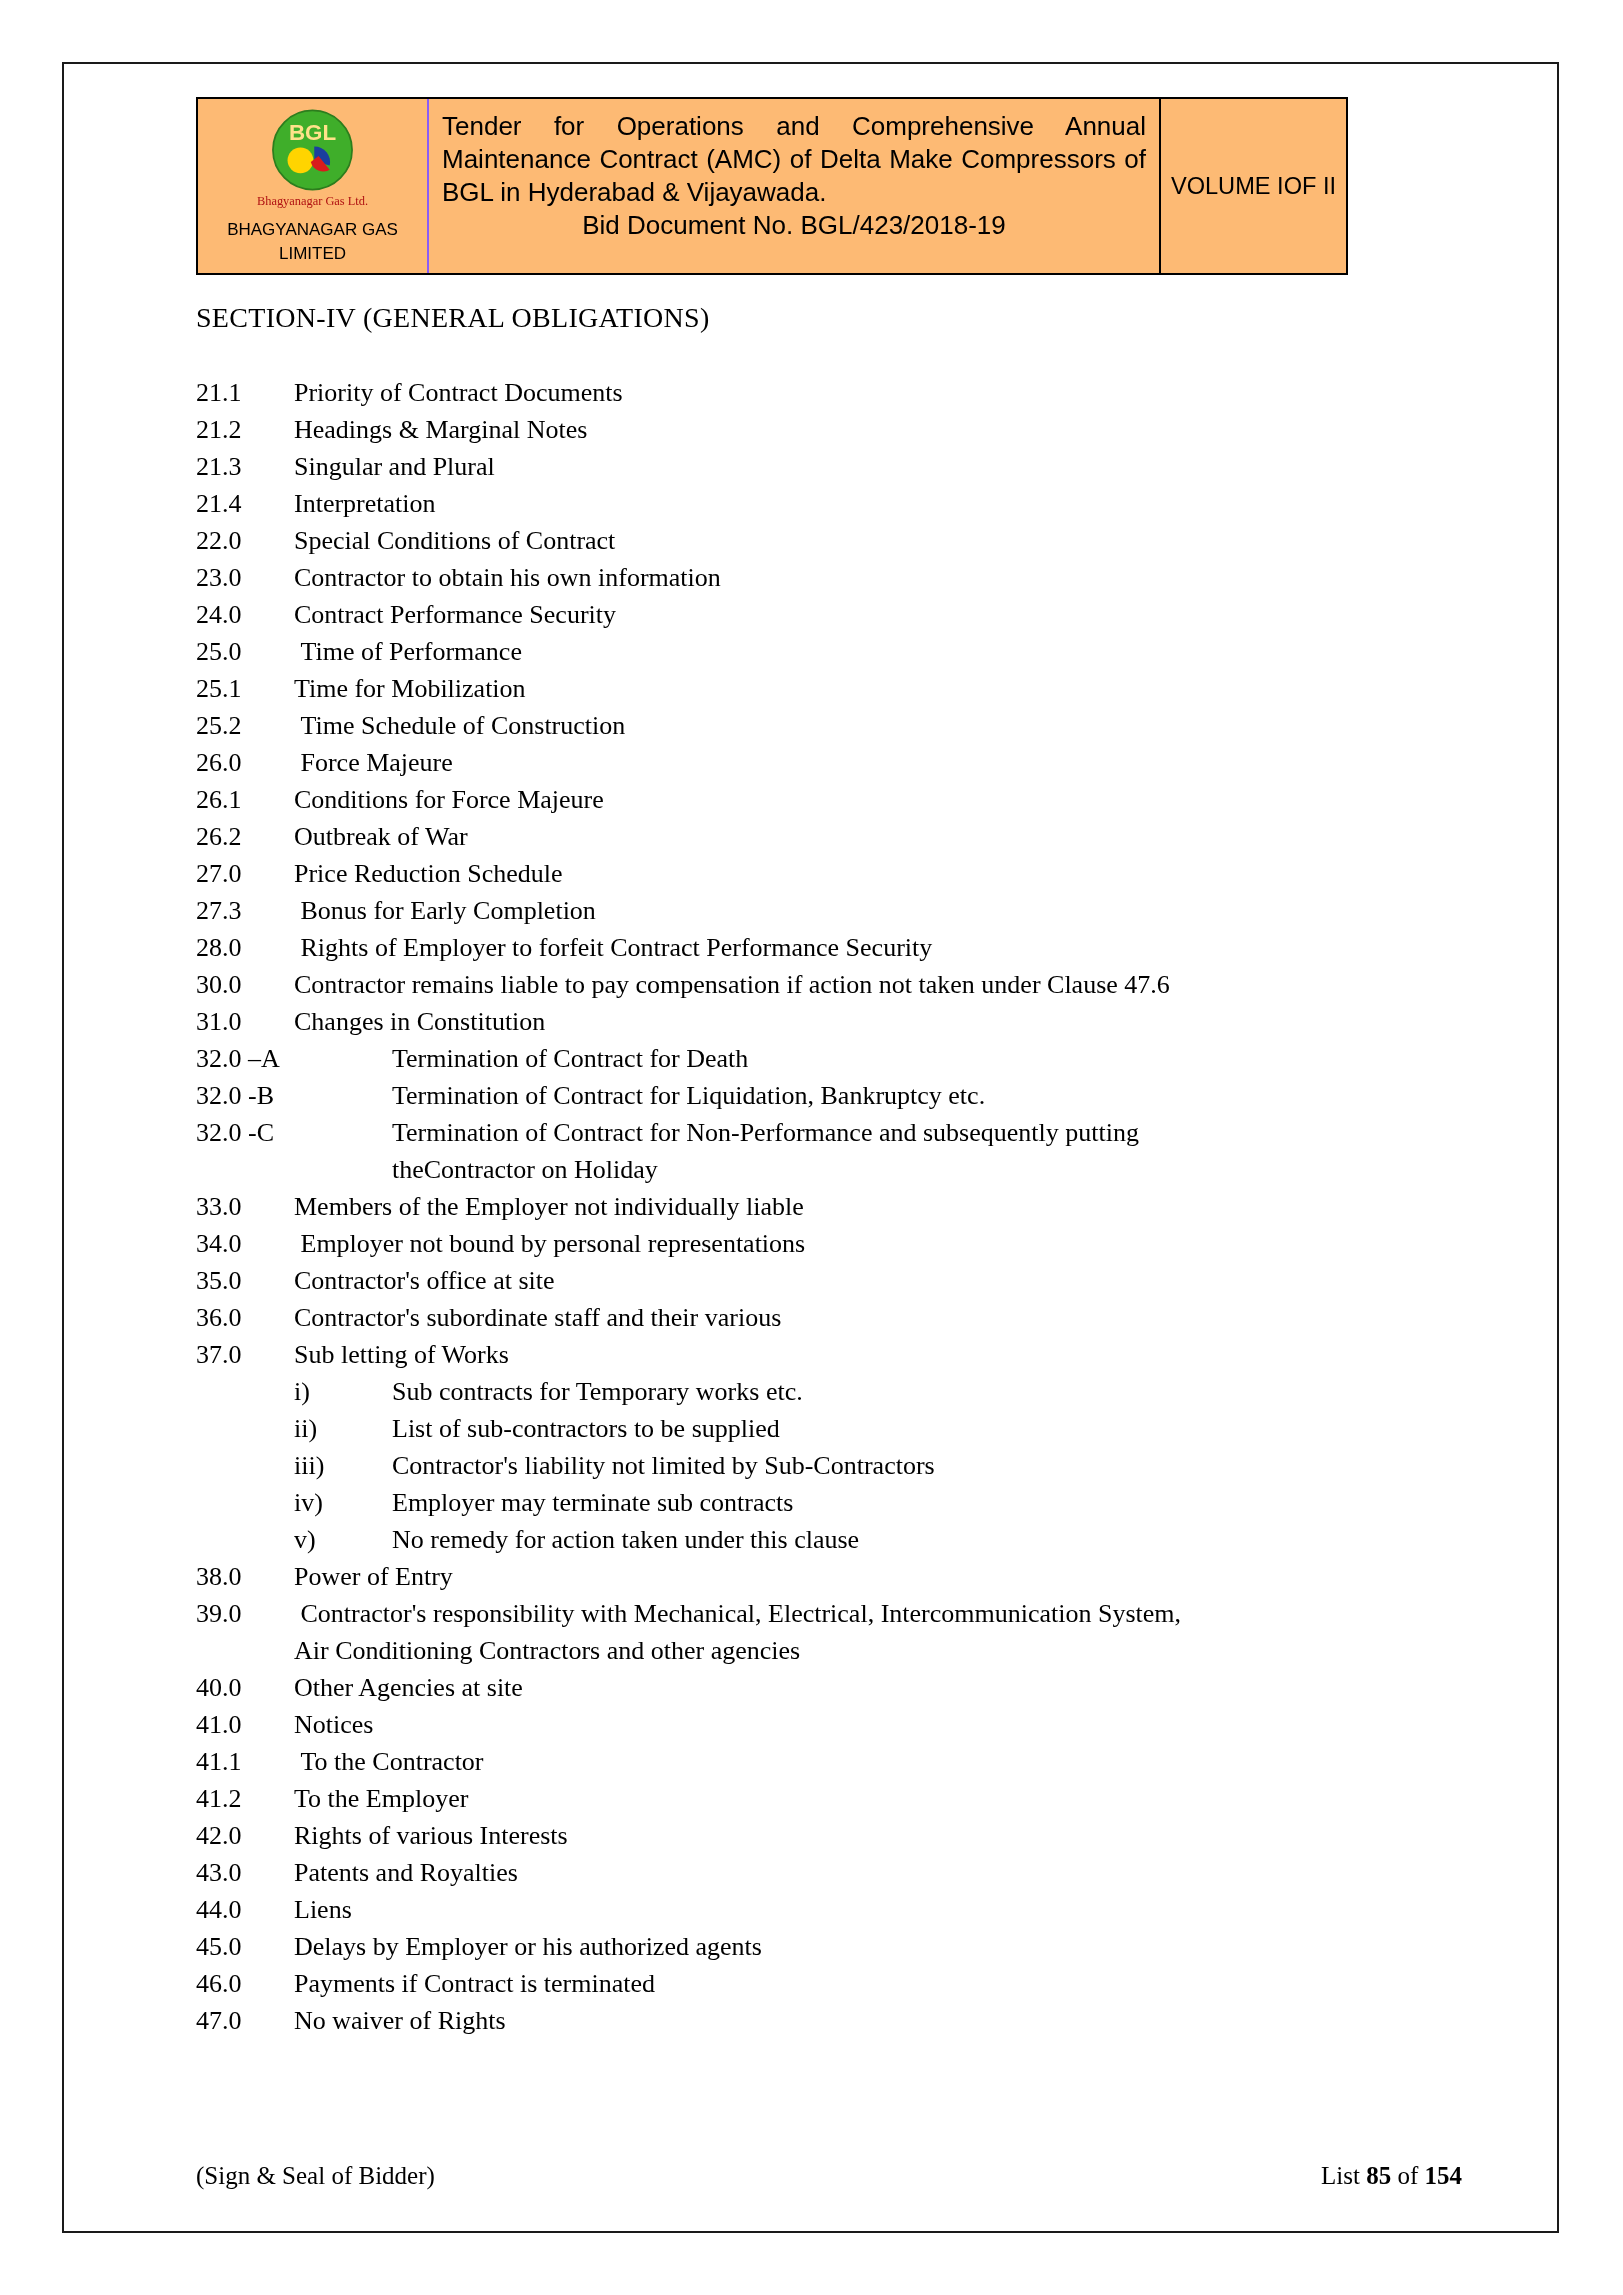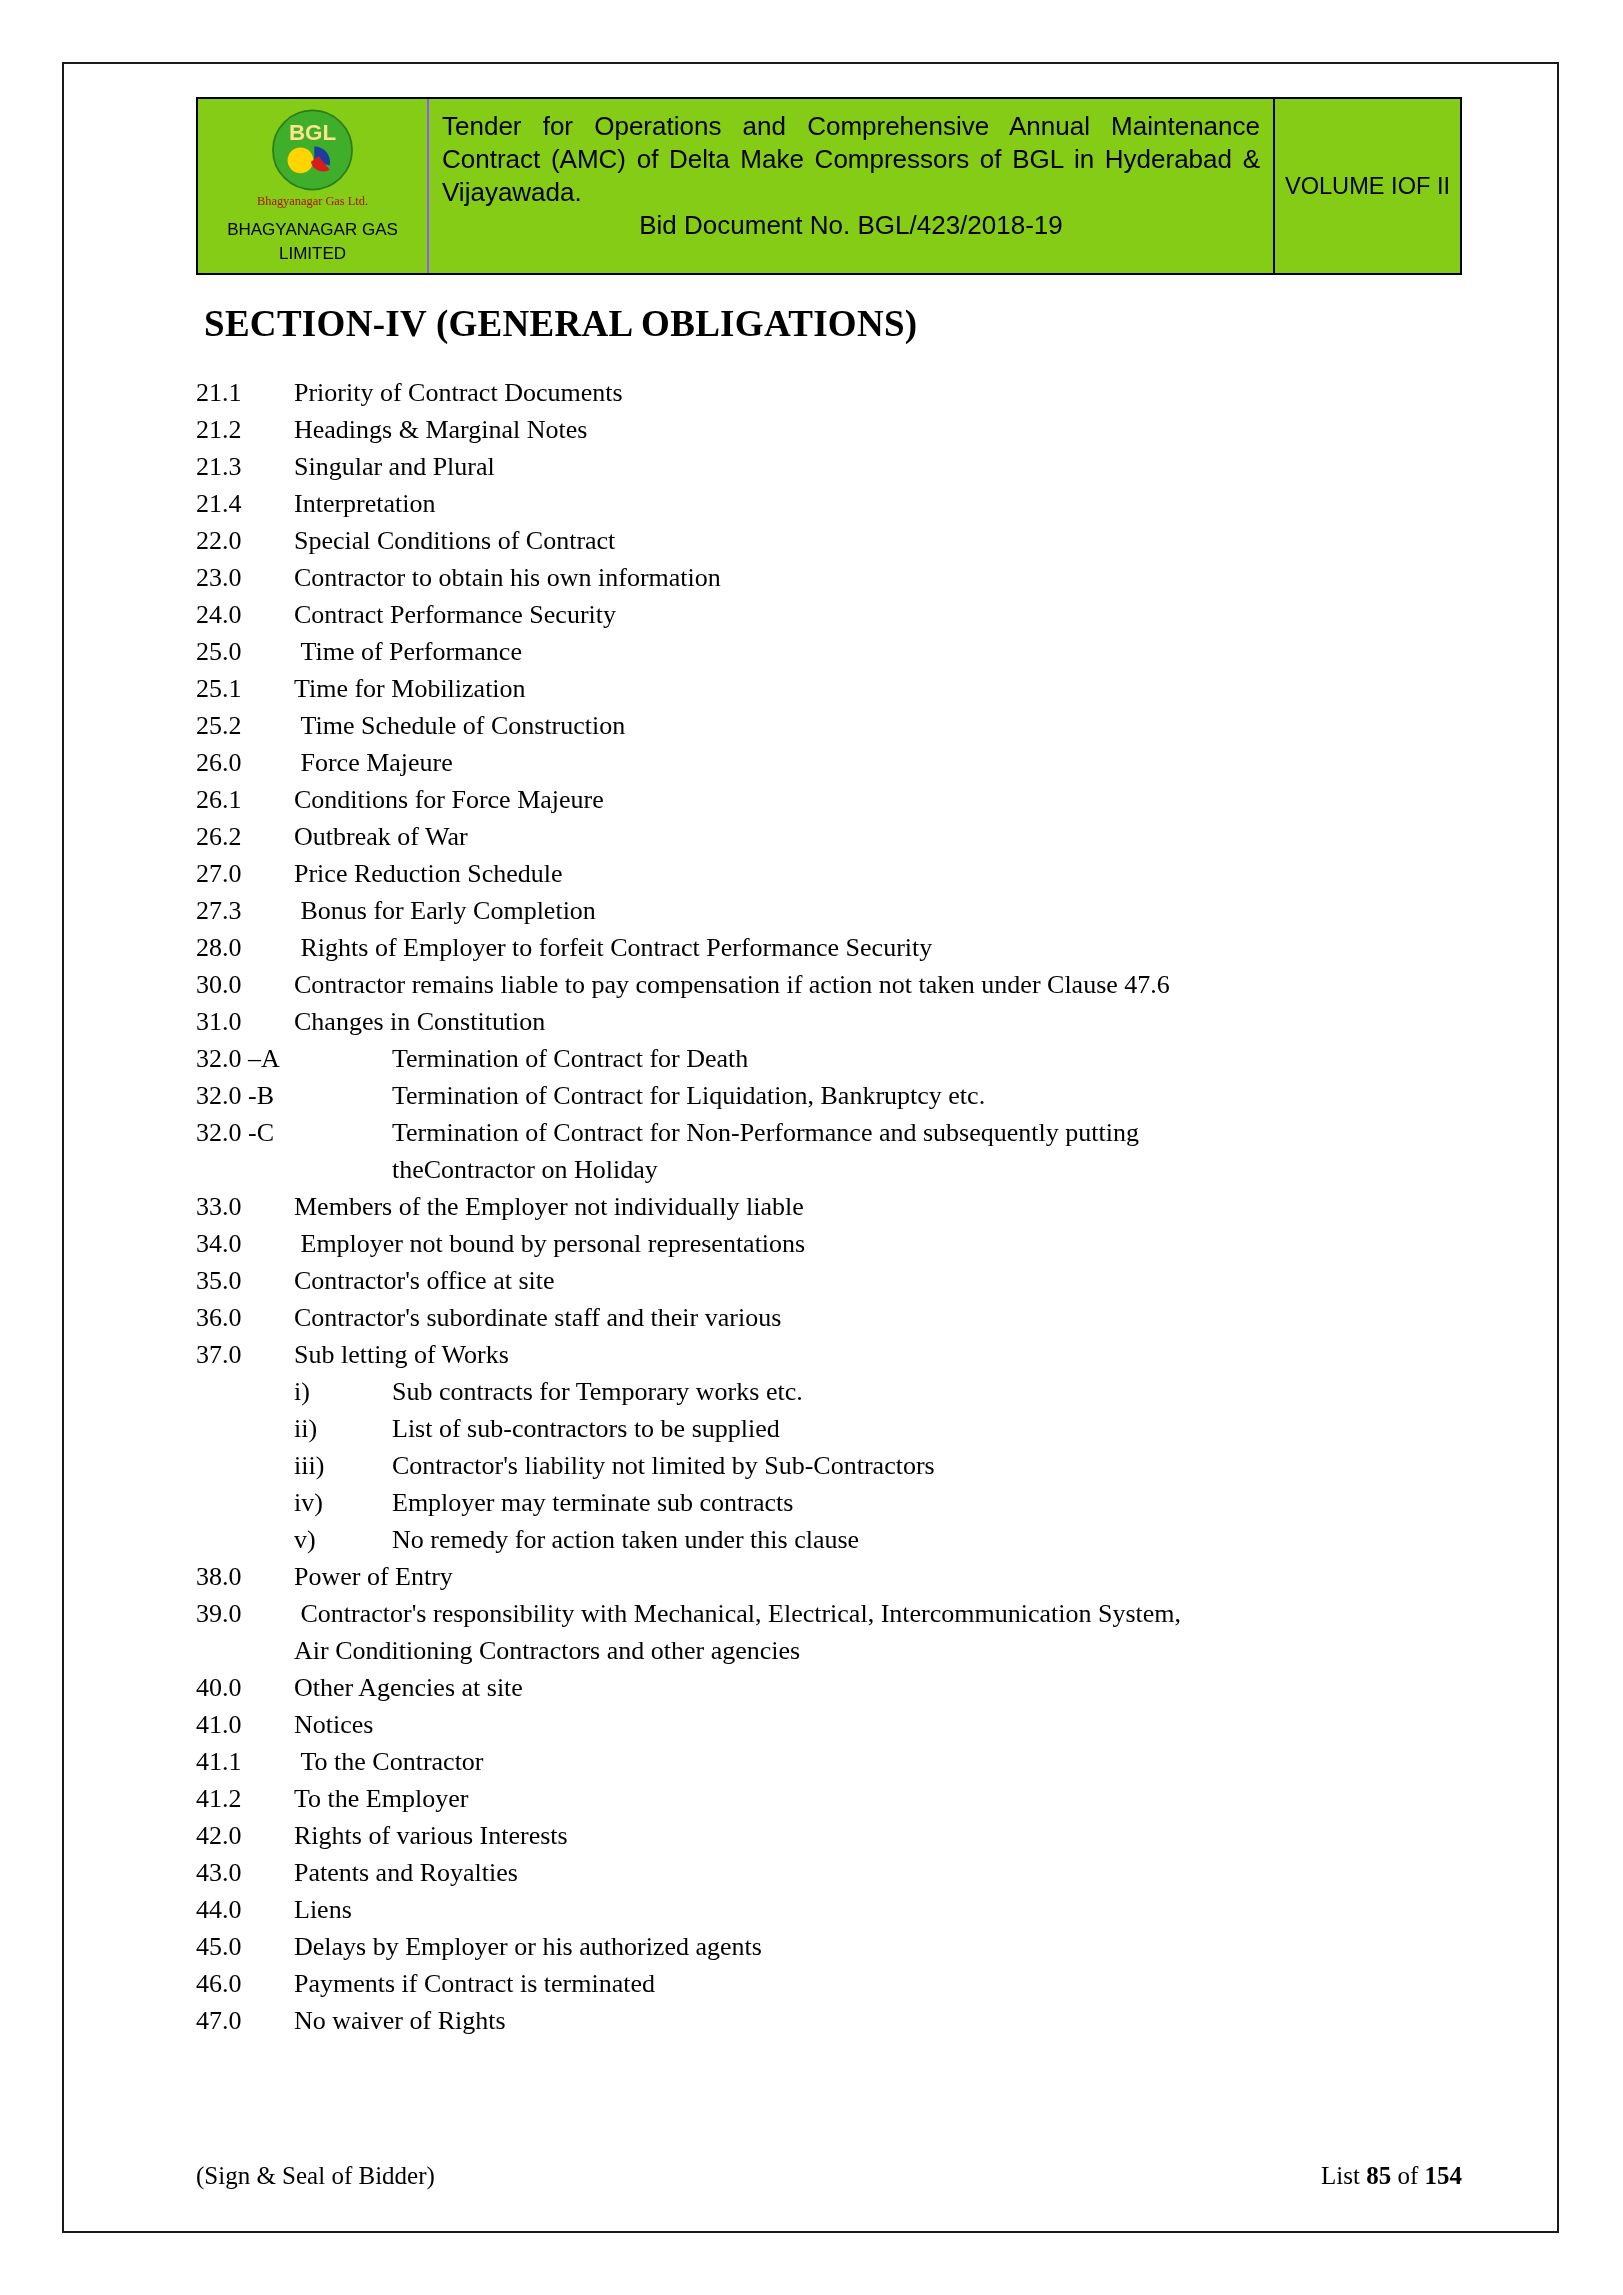--- a/index.html
+++ b/index.html
@@ -16,26 +16,26 @@
     position:absolute;
     left:62px; top:62px;
     width:1497px; height:2171px;
     border:2px solid #1a1a1a;
     box-sizing:border-box;
   }
   
   .header-table{
     position:absolute;
     left:196px; top:97px;
-    width:1266px;
+    width:1152px;
     display:flex;
     border:2px solid #000;
     box-sizing:border-box;
     font-family:"Liberation Sans", sans-serif;
-    background:#84cc16;
+    background:#fdba74;
   }
   .cell-logo{
     width:229px;
     box-sizing:border-box;
     padding:7.9px 5.2px;
     display:flex;
     flex-direction:column;
     align-items:center;
     justify-content:center;
     text-align:center;
@@ -70,23 +70,23 @@
     flex-direction:row;
     align-items:center;
     justify-content:center;
     font-size:23.6px;
     line-height:29.4px;
     text-align:center;
   }
   
   .section-title{
     position:absolute;
-    left:204px; top:302px;
-    font-size:37px;
-    font-weight:bold;
+    left:196px; top:302px;
+    font-size:28px;
+    font-weight:normal;
     letter-spacing:0.3px;
   }
   
   .toc{
     position:absolute;
     left:196px; top:374px;
     width:1247px;
     font-size:26px;
     line-height:37px;
   }

